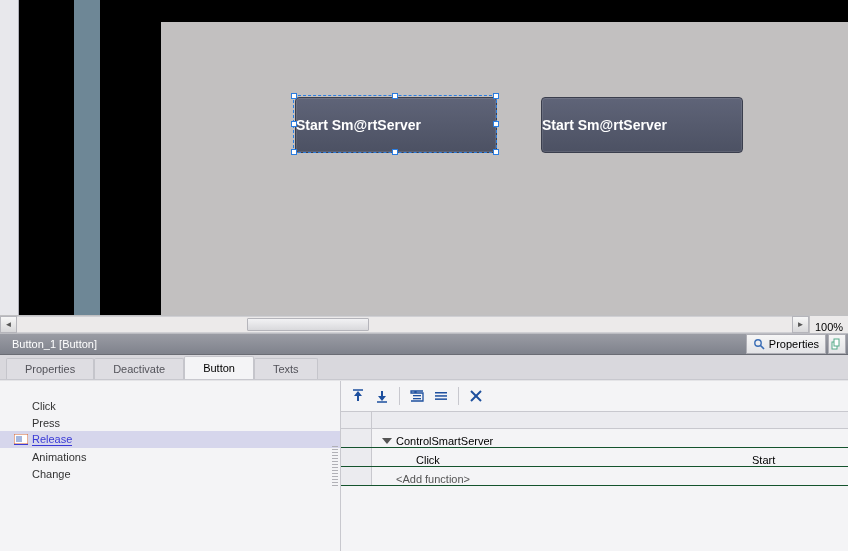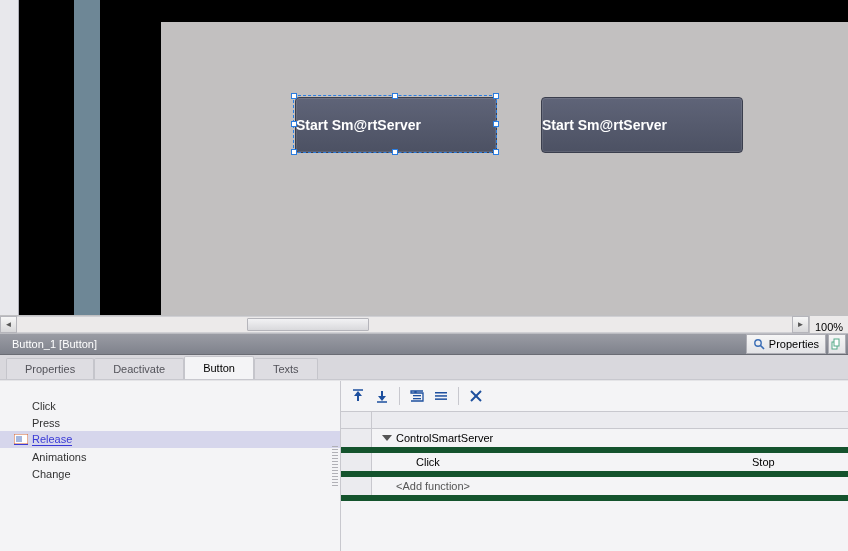--- a/index.html
+++ b/index.html
@@ -41,21 +41,21 @@
   .event.selected span{color:#3a3ad6;border-bottom:1px solid #3a3ad6}
   .release-icon{width:14px;height:10px;margin-right:4px;display:inline-flex}
   .grip{position:absolute;right:2px;top:50%;width:6px;height:40px;margin-top:-20px;background:repeating-linear-gradient(#b0b0b6 0 1px,transparent 1px 3px)}
   .func-col{flex:1;display:flex;flex-direction:column}
   .toolbar{height:30px;display:flex;align-items:center;gap:2px;padding-left:6px;border-bottom:1px solid #c8c8ce}
   .tbtn{width:22px;height:22px;display:flex;align-items:center;justify-content:center;color:#1d4f9e}
   .tbtn.sep{width:0;border-left:1px solid #c8c8ce;height:18px;margin:0 4px}
   .grid-header{height:16px;border-bottom:1px solid #c8c8ce;background:#ebebef;display:flex}
   .gh-gutter{width:30px;border-right:1px solid #c8c8ce}
   .grid-body{flex:1;overflow:auto}
-  .grow{display:flex;height:18px;align-items:center;border-bottom:6px solid #14532d}
+  .grow{display:flex;height:18px;align-items:flex-end;border-bottom:1px solid #14532d}
   .gutter{width:30px;height:100%;background:#ebebef;border-right:1px solid #c8c8ce}
   .cell{padding-left:6px}
   .disclose{width:0;height:0;border-left:5px solid transparent;border-right:5px solid transparent;border-top:6px solid #555;margin-right:4px;margin-left:4px}
   .row-label{display:flex;align-items:center}
   .col1{width:330px}
   .italic{color:#555}
   svg{display:block}
 </style>
 </head>
 <body>
@@ -212,21 +212,21 @@
             <div class="disclose"></div>
             <span>ControlSmartServer</span>
           </div>
         </div>
         <div class="grow">
           <div class="gutter"></div>
           <div class="cell col1" style="padding-left:44px">
             <span>Click</span>
           </div>
           <div class="cell">
-            <span>Stop</span>
+            <span>Start</span>
           </div>
         </div>
         <div class="grow">
           <div class="gutter"></div>
           <div class="cell col1 italic" style="padding-left:24px">
             <span>&lt;Add function&gt;</span>
           </div>
         </div>
       </div>
     </div>

